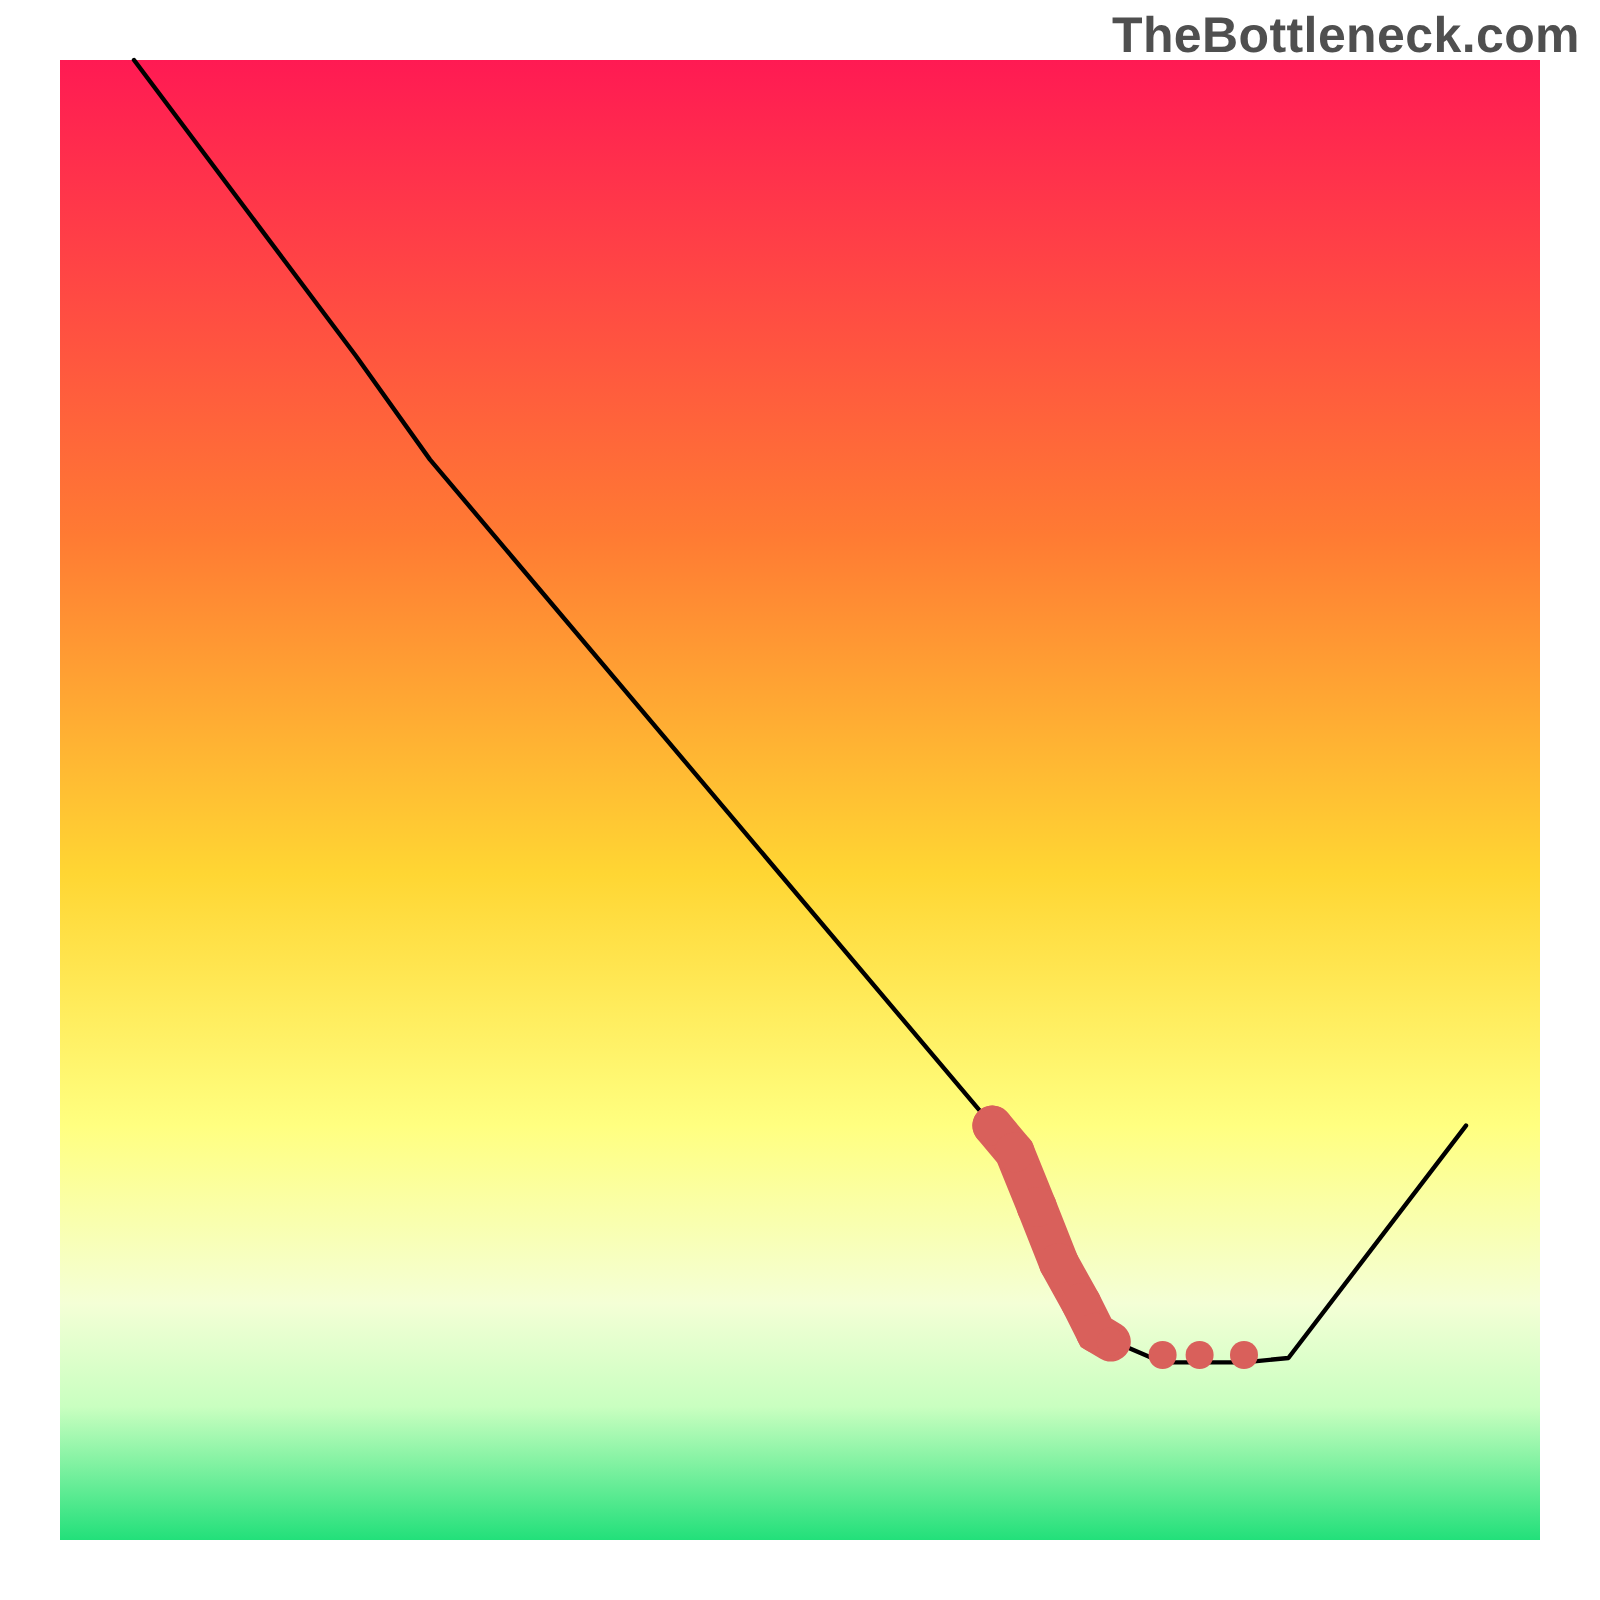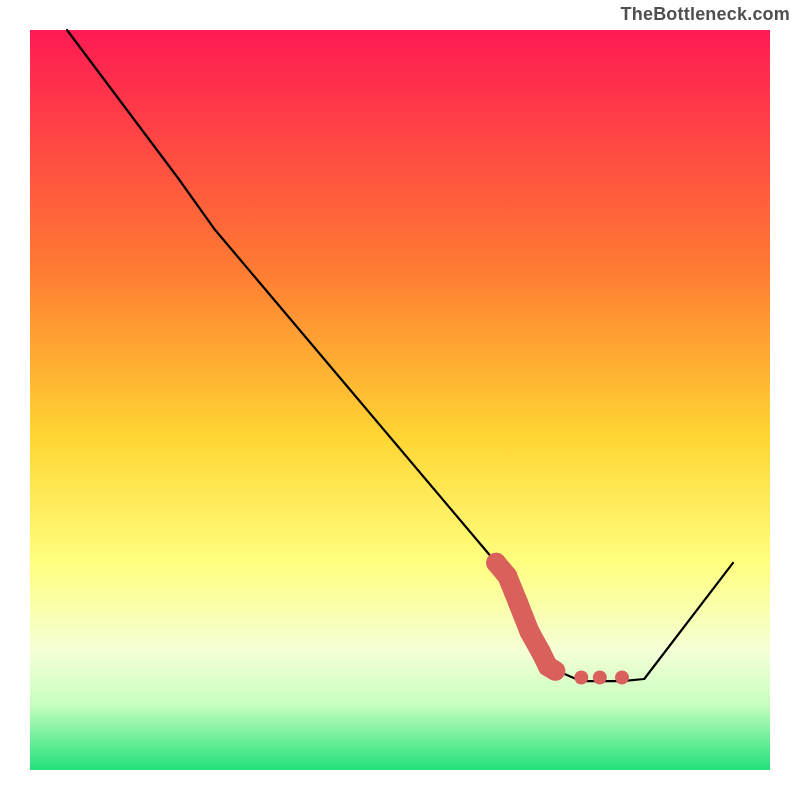--- a/index.html
+++ b/index.html
@@ -12,21 +12,21 @@
   }
   .chart-wrap {
     position: relative;
     width: 800px;
     height: 800px;
   }
   .watermark {
     position: absolute;
     top: 4px;
     right: 10px;
-    font-size: 18px;
+    font-size: 25px;
     font-weight: 600;
     color: rgba(60,60,60,0.9);
     letter-spacing: 0.2px;
     z-index: 5;
     user-select: none;
   }
   svg {
     display: block;
   }
 </style>

